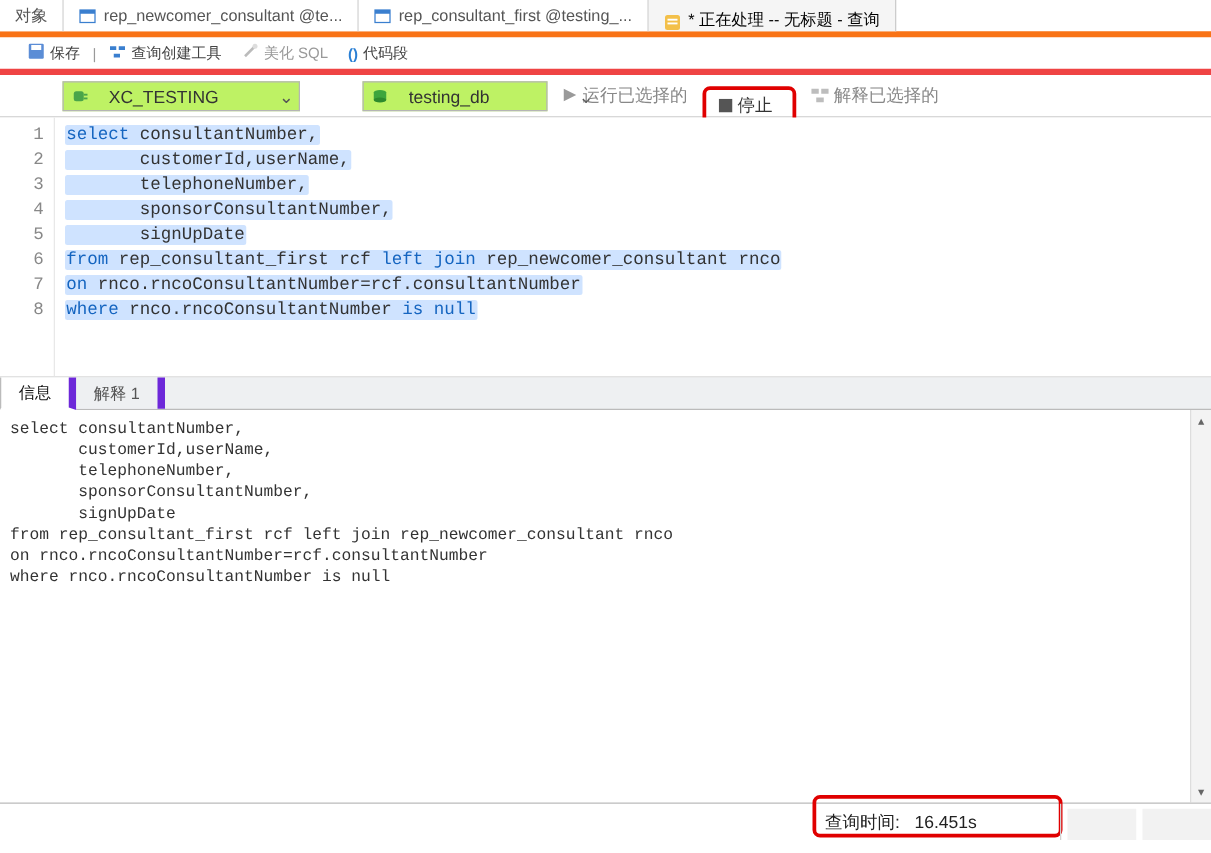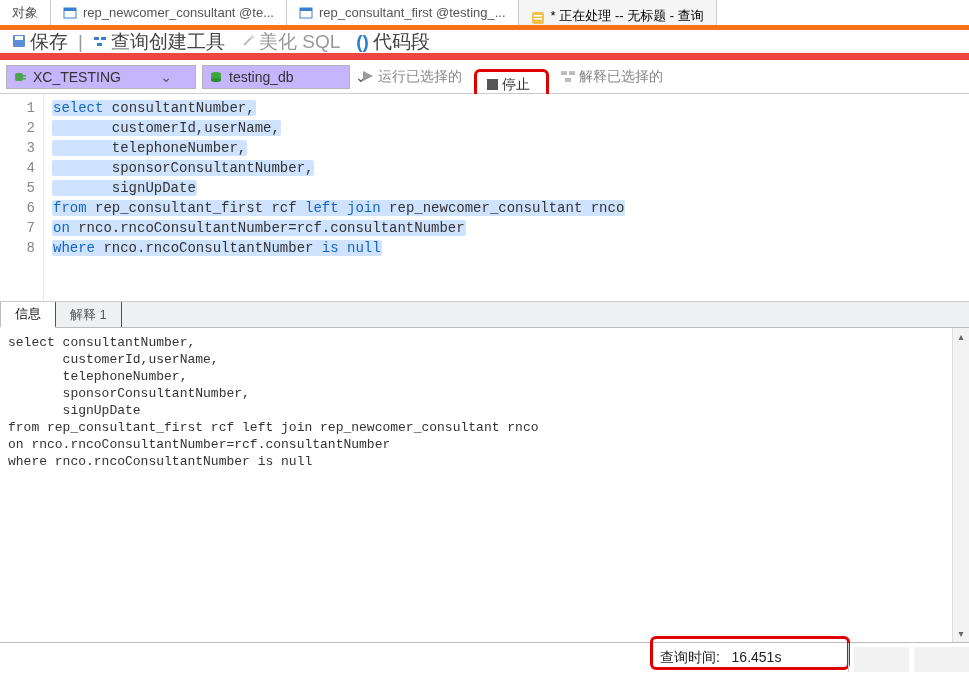--- a/index.html
+++ b/index.html
@@ -44,25 +44,25 @@
     display: inline-flex;
     align-items: center;
     justify-content: center;
   }
 
   
   .toolbar {
     display: flex;
     align-items: center;
     height: 30px;
-    border-bottom: 7px solid #ef4444;
-    background: #fff;
-    padding: 0 6px;
+    border-bottom: 5px solid #ef4444;
+    background: #fff;
+    padding: 0 16px;
     gap: 4px;
-    font-size: 19px;
+    font-size: 12px;
     color: #444;
   }
   .tbtn {
     display: flex;
     align-items: center;
     gap: 4px;
     padding: 2px 6px;
     cursor: pointer;
   }
   .tbtn.disabled { color: #999; }
@@ -76,23 +76,24 @@
     gap: 6px;
     border-bottom: 1px solid #ccc;
     background: #fff;
     font-size: 14px;
   }
   .combo {
     display: flex;
     align-items: center;
     border: 1px solid #b5b5b5;
     height: 24px;
-    background: #c4b5fd;
+    background: #bef264;
     padding: 0 4px 0 6px;
-    gap: 6px;
+    gap: 16px;
+    margin-left: 44px;
   }
   .combo .cicon {
     width: 14px; height: 14px;
     display: inline-flex; align-items: center; justify-content: center;
   }
   .combo .clabel {
     min-width: 120px;
     color: #333;
   }
   .combo .caret {
@@ -153,21 +154,21 @@
   
   .rtabs {
     display: flex;
     height: 26px;
     border-bottom: 1px solid #bbb;
     background: #eef0f2;
     align-items: stretch;
   }
   .rtab {
     padding: 3px 14px;
-    border-right: 1px solid #6d28d9;
+    border-right: 6px solid #6d28d9;
     font-size: 13px;
     color: #555;
     cursor: pointer;
     display: flex;
     align-items: flex-end;
     background: #eef0f2;
   }
   .rtab:first-child {
     border-left: 1px solid #bbb;
   }

